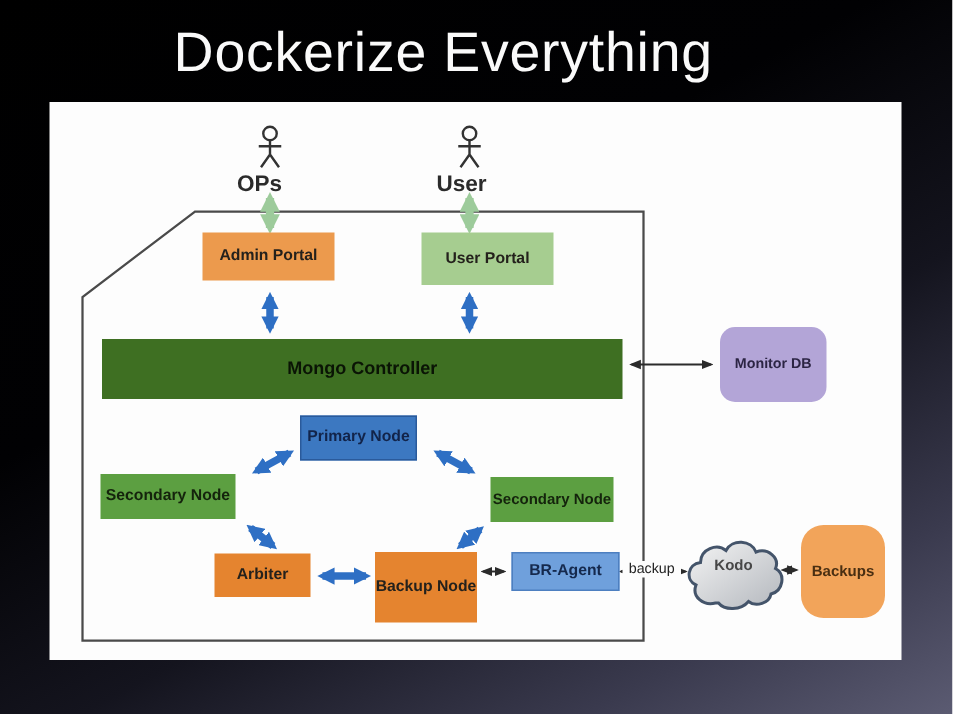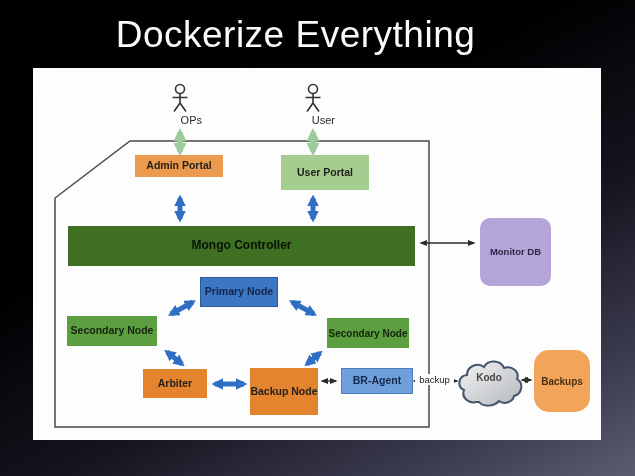--- a/index.html
+++ b/index.html
@@ -23,35 +23,35 @@
     font-size:10.5px; font-weight:bold; color:#24211c; text-align:center; line-height:1.1;
   }
   .orange      { background:#EC9A4D; }
   .deep-orange { background:#E5842F; }
   .light-green { background:#A6CD90; }
   .mid-green   { background:#5C9F41; color:#14230c; }
   .dark-green  { background:#3E6F22; color:#0a1405; }
   .blue        { background:#3C78C1; border:1px solid #2a5a9b; color:#12244a;text-align:center; }
   .light-blue  { background:#6FA0DC; border:1px solid #4d7fc0; color:#15294d; }
   .purple      { background:#B3A5D7; border-radius:10px; color:#2c2544; }
-  .n-admin   { left:102px; top:87px;  width:88px;  height:22px; }
+  .n-admin   { left:102px; top:87px;  width:88px;  height:32px; }
   .n-user    { left:237px; top:87px;  width:88px;  height:35px;margin-left:11px; }
   .n-mongo   { left:35px;  top:158px; width:347px; height:40px; font-size:12px; }
-  .n-monitor { left:447px; top:150px; width:71px;  height:68px; font-size:9.5px; }
+  .n-monitor { left:447px; top:150px; width:71px;  height:50px; font-size:9.5px; }
   .n-primary { left:167px; top:209px; width:78px;  height:30px; }
   .n-sec-l   { left:34px;  top:248px; width:90px;  height:30px; }
   .n-sec-r   { left:294px; top:250px; width:82px;  height:30px; font-size:10px; }
   .n-arbiter { left:110px; top:301px; width:64px;  height:29px; }
   .n-backupn { left:217px; top:300px; width:68px;  height:47px; }
   .n-bragent { left:308px; top:300px; width:72px;  height:26px; }
   .n-backups { left:501px; top:282px; width:56px;  height:62px; border-radius:15px;
                background:#F2A45A; font-size:10px; color:#4a2f12; }
   .actor-label {
-    position:absolute; width:44px; text-align:right;
-    font-size:11px; font-weight:normal; color:#2b2b2b;
+    position:absolute; width:44px; text-align:left;
+    font-size:15px; font-weight:bold; color:#2b2b2b;
   }
   .kodo-label {
     position:absolute; left:430px; top:304px; width:52px; text-align:center;
     font-size:10px; font-weight:bold; color:#474747;
   }
   .edge-label {
     position:absolute; left:382px; top:306px; width:39px; text-align:center;
     font-size:9.5px; color:#222; background:#fdfdfd;
   }
 </style>

